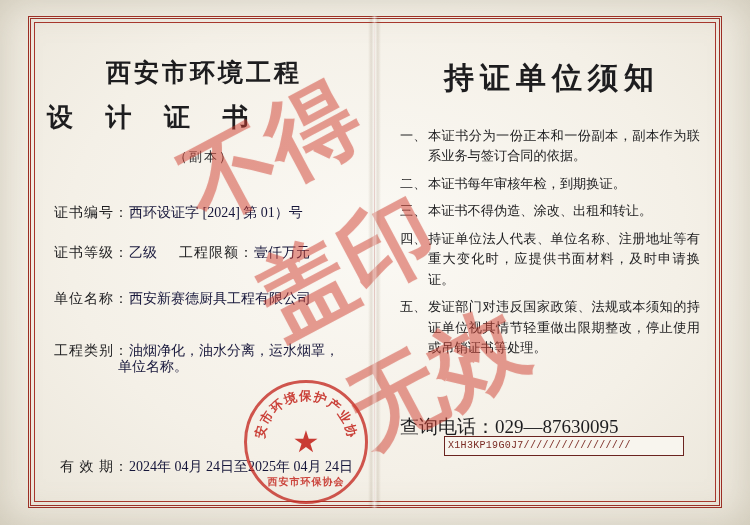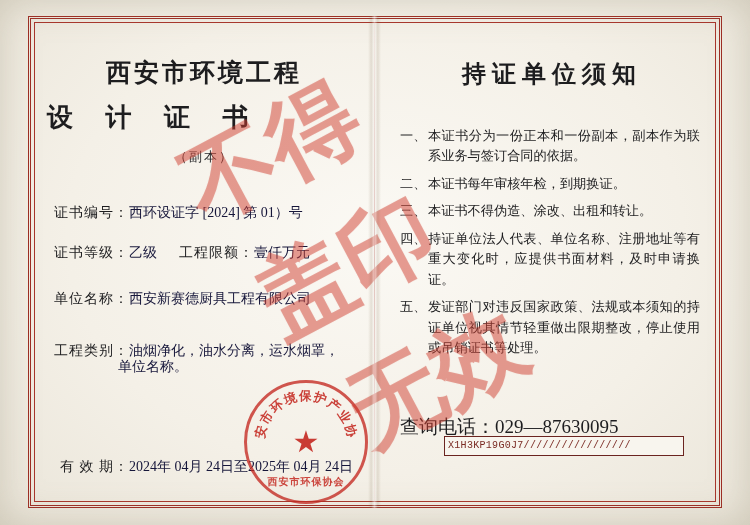--- a/index.html
+++ b/index.html
@@ -149,21 +149,21 @@
     top: 22px;
     width: 334px;
     height: 480px;
   }
   .right-title {
     position: absolute;
     left: 0;
     top: 36px;
     width: 334px;
     text-align: center;
-    font-size: 24px;
+    font-size: 30px;
     font-weight: bold;
     letter-spacing: 6px;
     text-indent: 6px;
     color: #1d1d1f;
   }
   .notes {
     position: absolute;
     left: 18px;
     top: 104px;
     width: 300px;

